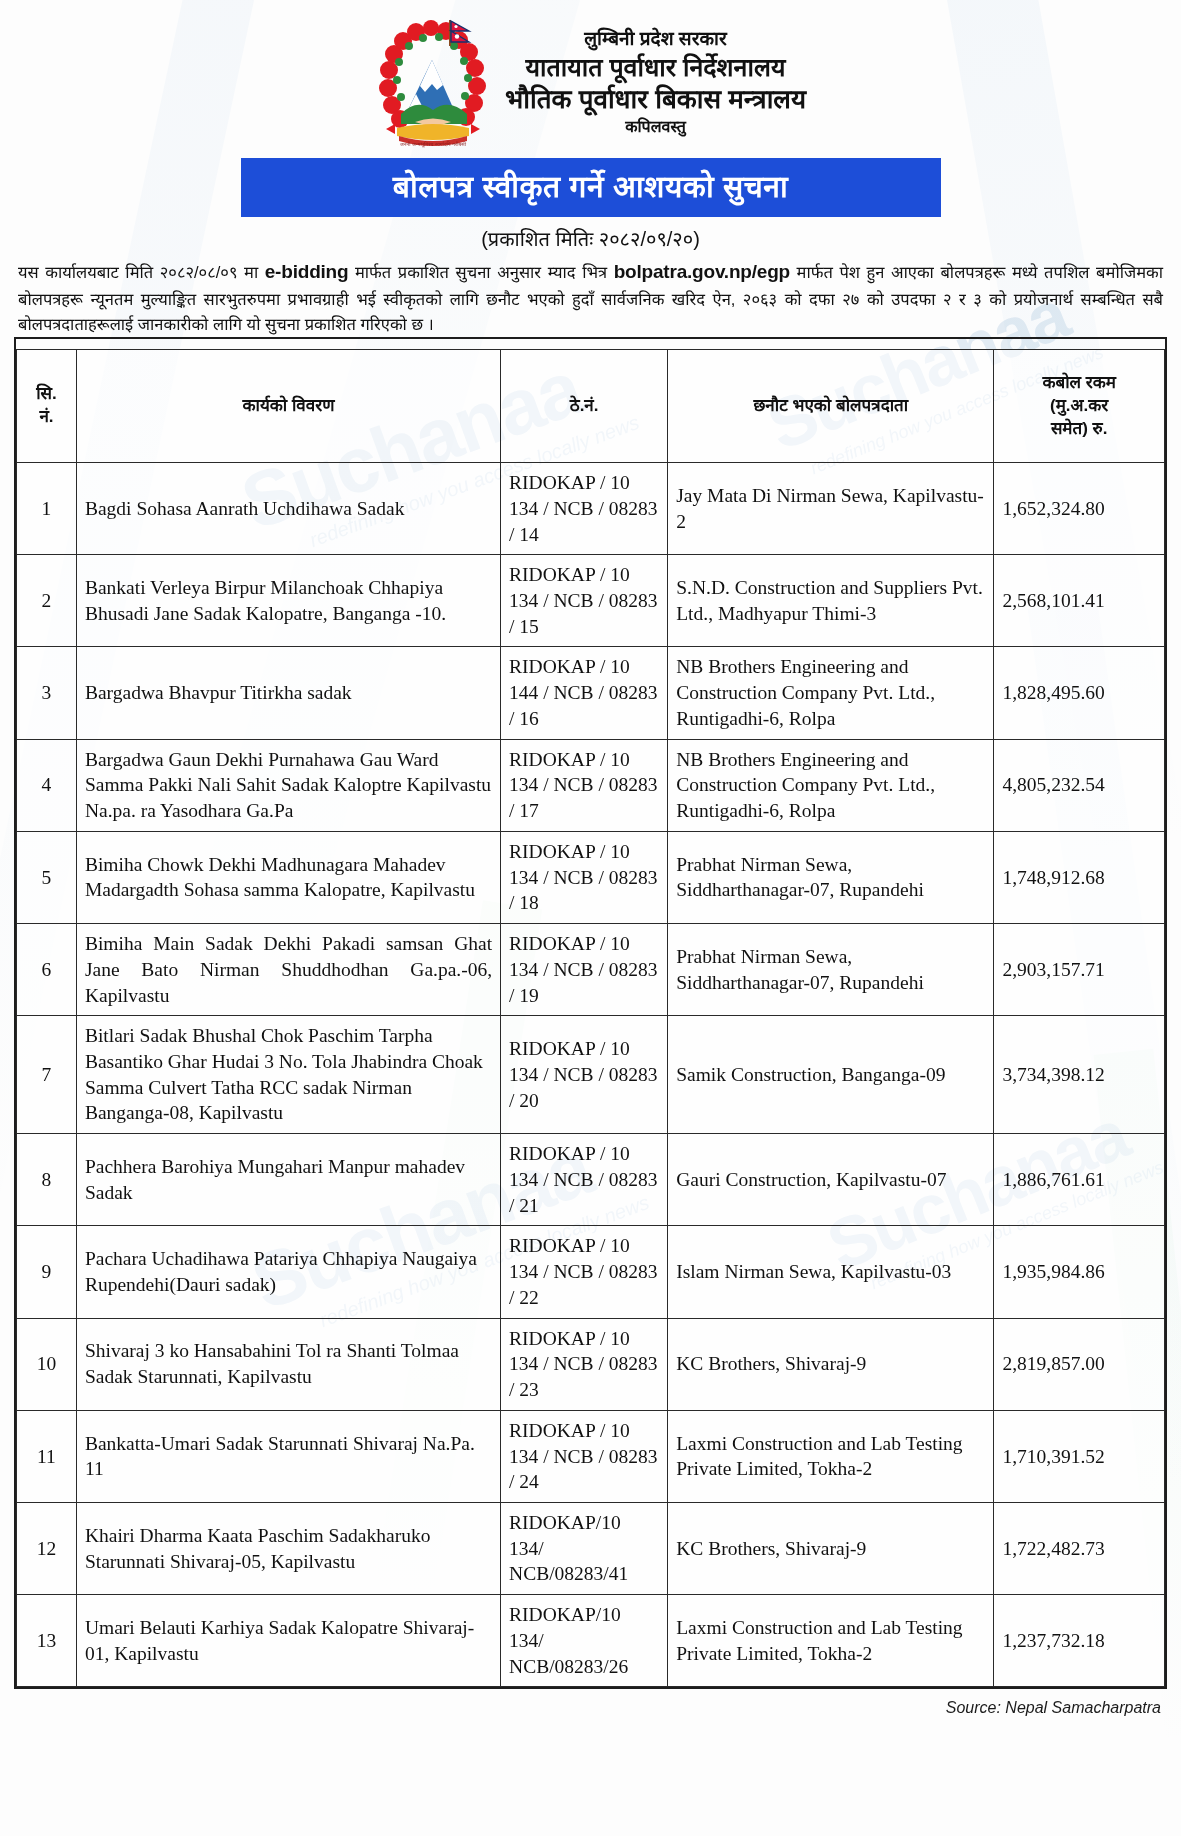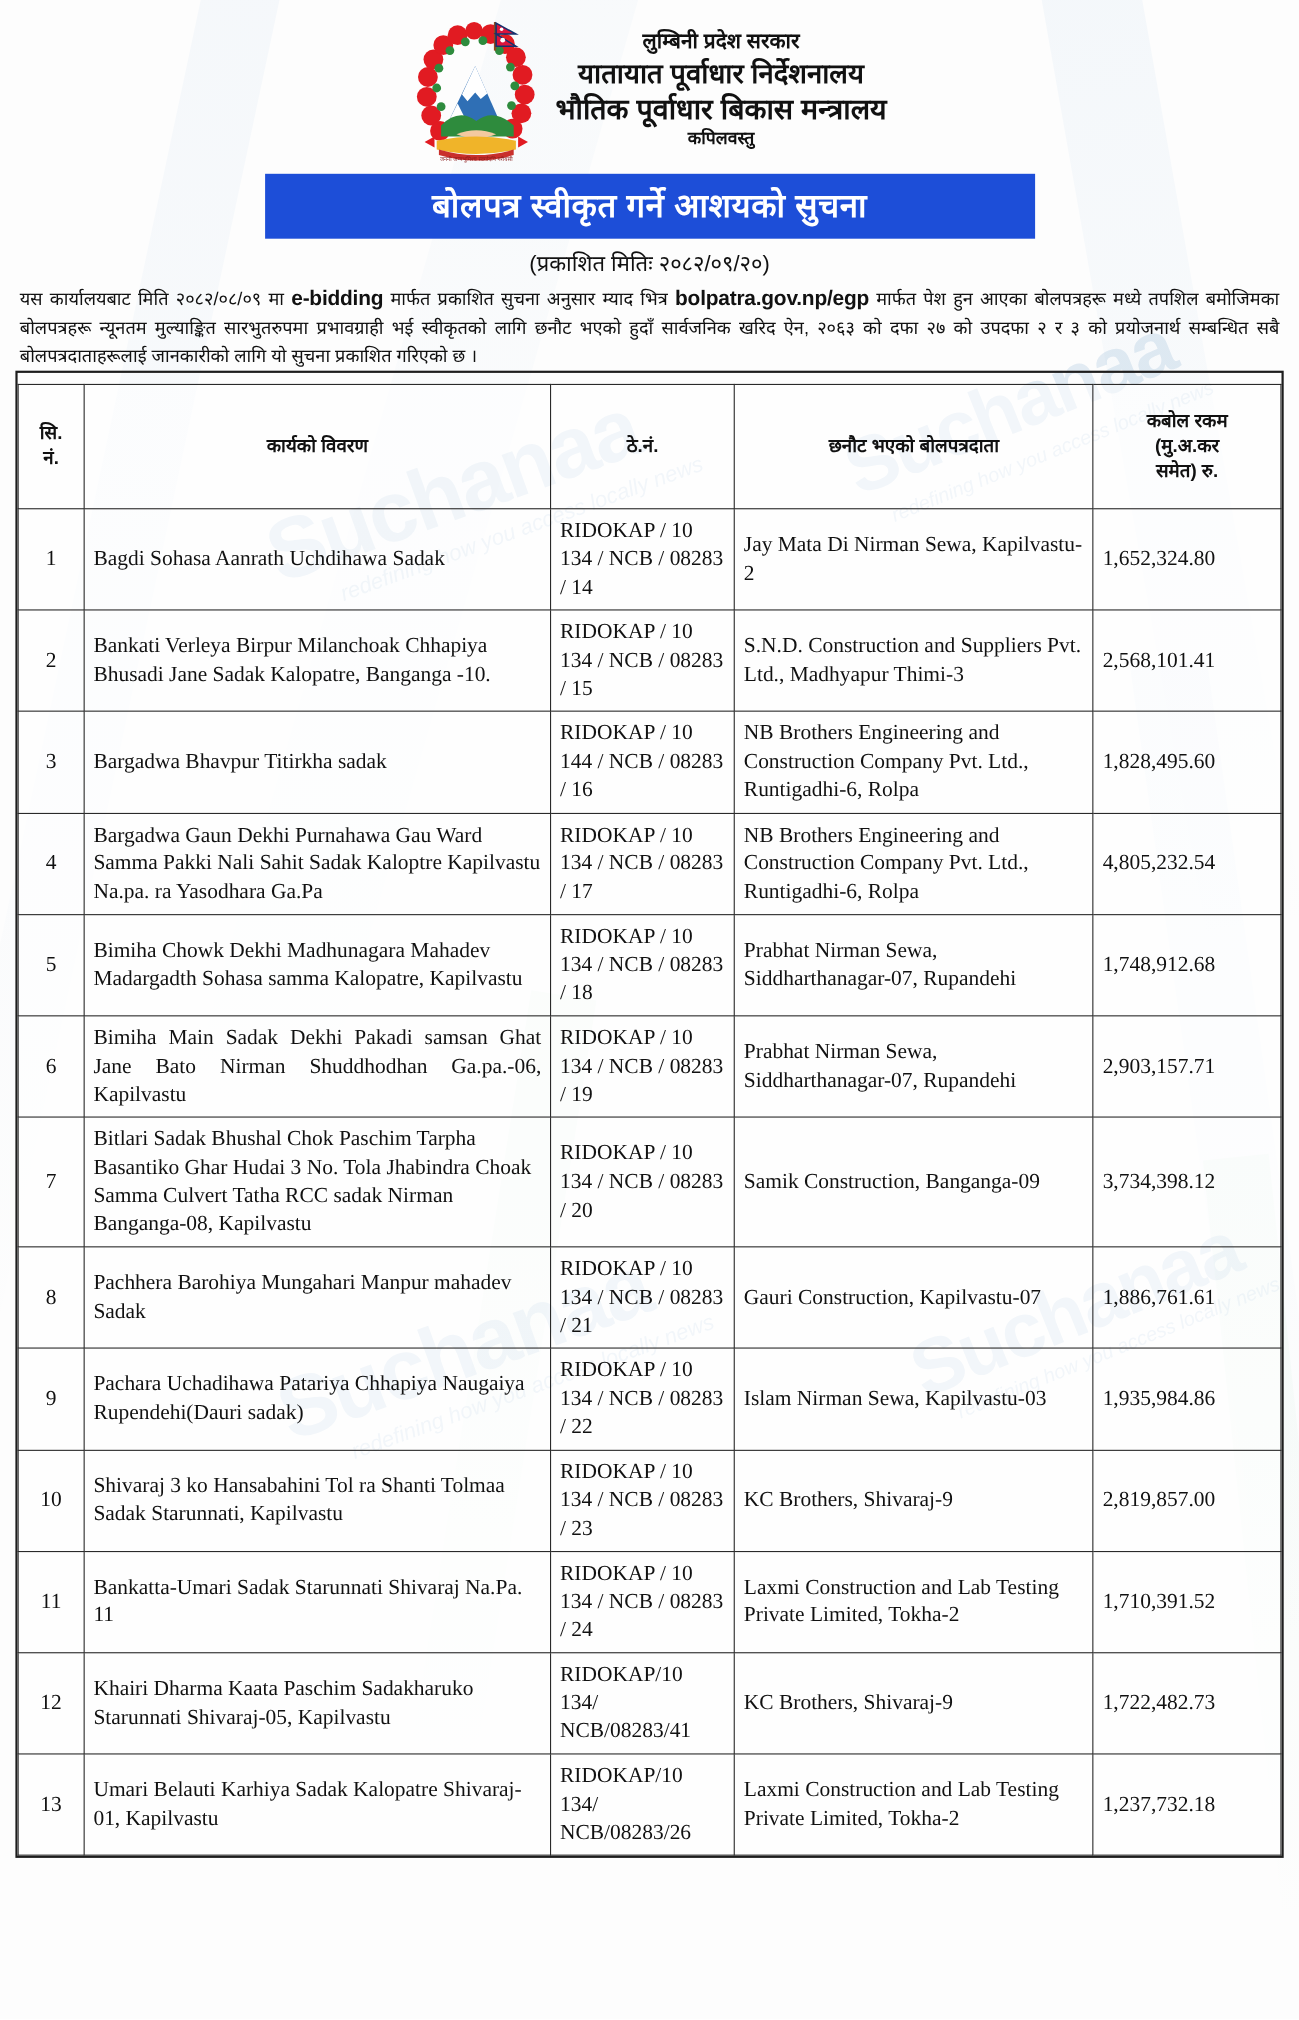--- a/index.html
+++ b/index.html
@@ -390,15 +390,16 @@
           <td class="c-sn">13</td>
           <td class="c-desc">Umari Belauti Karhiya Sadak Kalopatre Shivaraj-01, Kapilvastu</td>
           <td class="c-ref">RIDOKAP/10 134/ NCB/08283/26</td>
           <td class="c-bid">Laxmi Construction and Lab Testing Private Limited, Tokha-2</td>
           <td class="c-amt">1,237,732.18</td>
         </tr>
       </tbody>
     </table>
     </div>
 
+    <div class="source-line">Source: Nepal Samacharpatra</div>
 
   </div>
 </div>
 
 </body></html>

